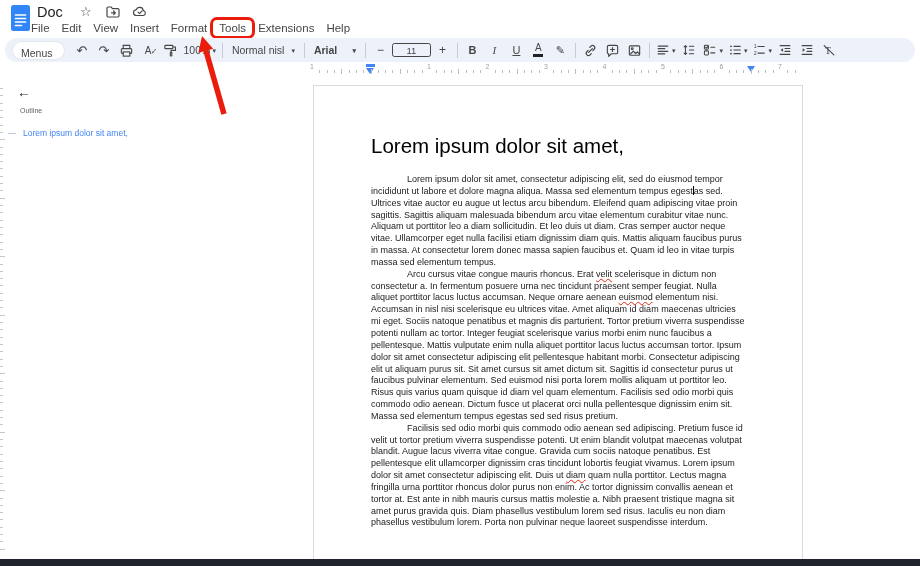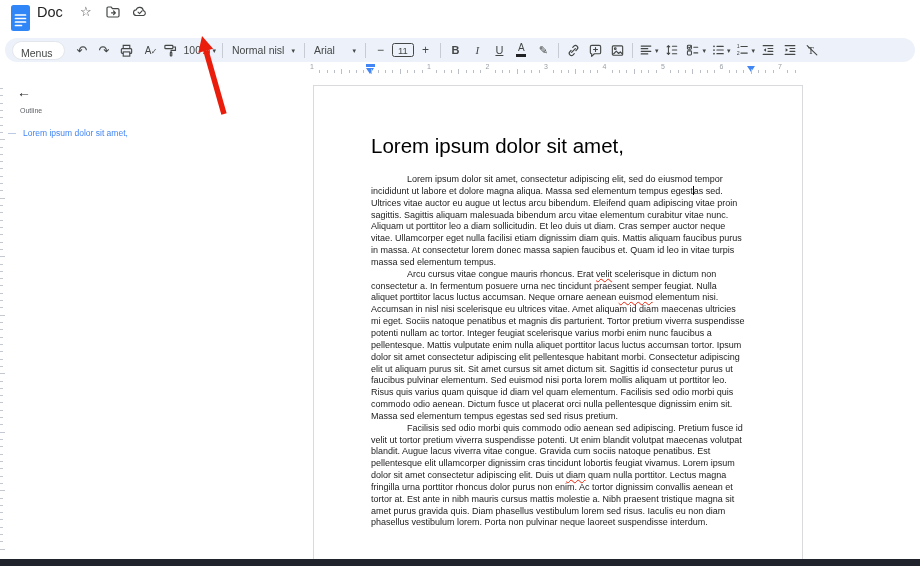--- a/index.html
+++ b/index.html
@@ -35,21 +35,21 @@
   .tb-btn {
     min-width:21px; height:20px; border-radius:4px;
     display:flex; align-items:center; justify-content:center;
     color:#444746; font-size:12px; gap:2px; padding:0 2px;
   }
   .tb-btn svg { display:block; }
   .tb-divider { width:1px; height:15px; background:#c6cbd4; margin:0 3px; flex:0 0 1px; }
   .chev { font-size:7px; color:#444746; line-height:1; }
   .tb-label { font-size:10.5px; color:#444746; }
   .fs-box {
-    width:22px; height:14px; border:1px solid #444746; border-radius:2.5px;
+    width:39px; height:14px; border:1px solid #444746; border-radius:2.5px;
     font-size:9.5px; color:#444746; display:flex; align-items:center; justify-content:center;
   }
   .glyph-b { font-weight:bold; font-size:11px; }
   .glyph-i { font-style:italic; font-size:11px; font-family:"Liberation Serif", serif; }
   .glyph-u { text-decoration:underline; font-size:11px; }
   .color-a { display:flex; flex-direction:column; align-items:center; line-height:1; }
   .color-a .a { font-size:10px; }
   .color-a .bar { width:10px; height:2.5px; background:#202124; margin-top:1px; }
   .spell { position:relative; font-size:10px; }
   .spell .chk { position:absolute; left:6px; top:2px; font-size:8px; }
@@ -120,20 +120,30 @@
         </svg>
       </span>
       <span class="t-icon">
         <svg width="15" height="11" viewBox="0 0 15 11" fill="none" stroke="#444746" stroke-width="1.2">
           <path d="M3.8 9.8a3 3 0 01-.4-6A3.9 3.9 0 0111 4.6a2.7 2.7 0 01.4 5.2z" stroke-linejoin="round"></path>
           <path d="M5.4 6.2l1.6 1.6 2.7-3" stroke-linecap="round" stroke-linejoin="round"></path>
         </svg>
       </span>
     </span>
   </div>
+  <div class="menubar">
+      <span class="menu-item">File</span>
+      <span class="menu-item">Edit</span>
+      <span class="menu-item">View</span>
+      <span class="menu-item">Insert</span>
+      <span class="menu-item">Format</span>
+      <span class="menu-item boxed">Tools</span>
+      <span class="menu-item">Extensions</span>
+      <span class="menu-item">Help</span>
+    </div>
 </div>
 
 <div class="toolbar">
   <div class="menus-pill">
     <svg width="12" height="12" viewBox="0 0 14 14" fill="none" stroke="#444746" stroke-width="1.4">
       <circle cx="6" cy="6" r="4"></circle>
         <line x1="9" y1="9" x2="12.5" y2="12.5" stroke-linecap="round"></line>
     </svg>
     <span>Menus</span>
   </div>
@@ -165,21 +175,21 @@
   <div class="tb-btn">
     <span class="tb-label">100%</span>
     <span class="chev">▾</span>
   </div>
   <div class="tb-divider"></div>
   <div class="tb-btn" style="padding:0 5px;">
     <span class="tb-label">Normal nisl</span>
     <span class="chev" style="margin-left:5px;">▾</span>
   </div>
   <div class="tb-divider"></div>
-  <div class="tb-btn" style="padding:0 5px; min-width:52px; justify-content:space-between;">
+  <div class="tb-btn" style="padding:0 5px; min-width:52px; justify-content:space-between;font-weight:bold;">
     <span class="tb-label">Arial</span>
     <span class="chev">▾</span>
   </div>
   <div class="tb-divider"></div>
   <div class="tb-btn">−</div>
   <div class="fs-box">11</div>
   <div class="tb-btn">+</div>
   <div class="tb-divider"></div>
   <div class="tb-btn">
       <span class="glyph-b">B</span>

